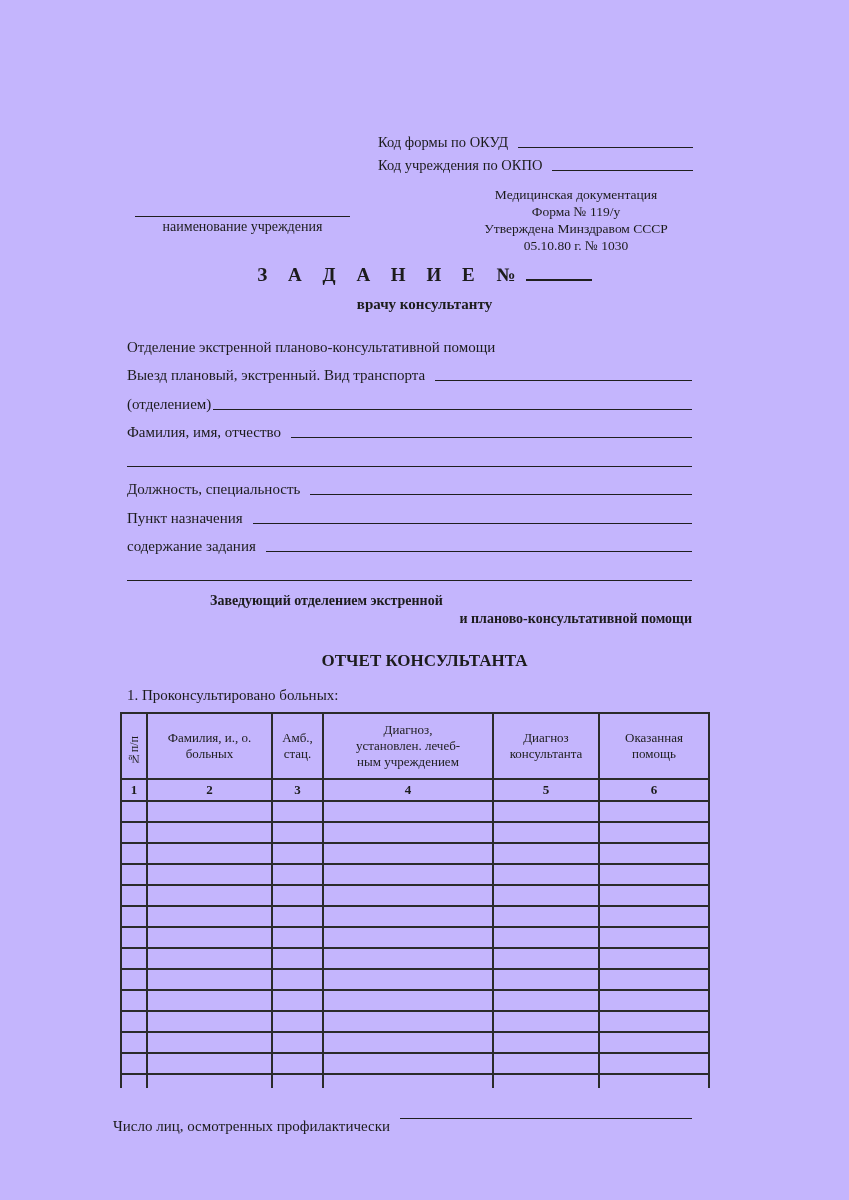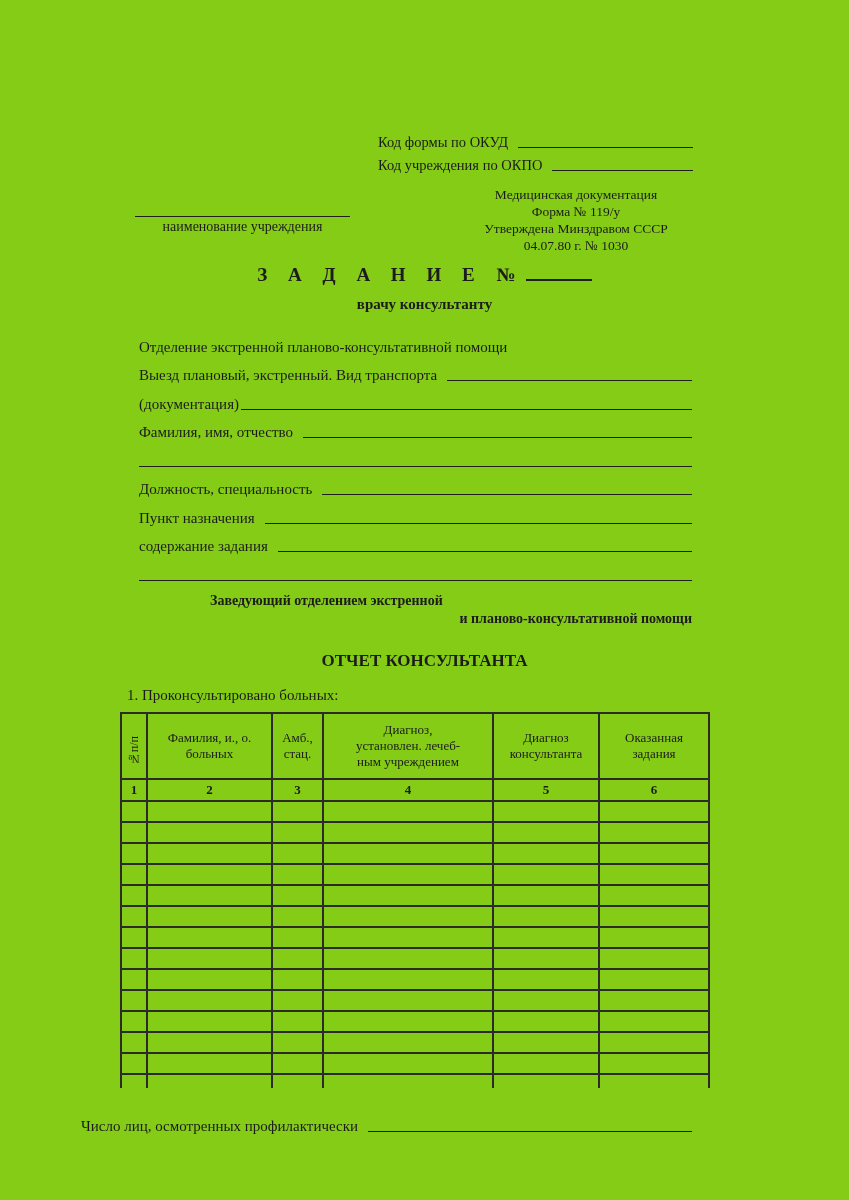--- a/index.html
+++ b/index.html
@@ -1,19 +1,19 @@
 <!DOCTYPE html>
 <html lang="ru"><head>
 <meta charset="utf-8">
 <style>
   html,body { margin:0; padding:0; background:#ffffff; }
   .page {
     position:relative;
     width:849px; height:1200px;
-    background:#84cc16;
+    background:#c4b5fd;
     box-sizing:border-box;
     outline:1px solid #e3e3e3;
     font-family:"Liberation Serif","DejaVu Serif",serif;
     color:#1c1c1c;
     overflow:hidden;
   }
   .ul { border-bottom:1.5px solid #1f1f1f; }
 
   
   .codes { padding-top:128px; margin-left:378px; width:315px; font-size:14.5px; }
@@ -30,21 +30,21 @@
 
   
   .title-wrap { text-align:center; margin-top:10px; }
   .title { font-size:19px; font-weight:bold; letter-spacing:8px; display:inline-block; }
   .title-no { letter-spacing:0; margin-left:14px; }
   .title-ul { display:inline-block; width:66px; border-bottom:2px solid #1f1f1f; margin-left:10px; }
   .subtitle { font-size:15px; font-weight:bold; margin-top:10px; }
 
   
   .form { margin:14px 157px 0 127px; font-size:15px; }
-  .frow { display:flex; align-items:flex-end; height:28.5px; white-space:nowrap;margin-left:12px; }
+  .frow { display:flex; align-items:flex-end; height:28.5px; white-space:nowrap; }
   .frow .ul { flex:1; margin-bottom:3px; }
   .frow .gap { margin-left:10px; }
   .frow .nogap { margin-left:2px; }
 
   
   .signature { margin:8px 157px 0 210px; font-size:14px; font-weight:bold; line-height:18px; }
   .sig-row2 { display:flex; align-items:flex-end; white-space:nowrap;flex-direction:column; }
   .sig-row2 .ul { flex:1; margin-left:8px; margin-bottom:2px; }
 
   
@@ -57,21 +57,21 @@
   table.rpt th { font-weight:normal; font-size:13px; line-height:16px; text-align:center;
                  vertical-align:middle; white-space:pre-line; padding:3px 2px; }
   .th-rot { padding:0; }
   .vert-text { writing-mode:vertical-rl; transform:rotate(180deg); font-size:12px;
                display:inline-block; line-height:1; }
   tr.numrow td { height:20px; text-align:center; font-size:13px; font-weight:bold; }
   tr.emptyrow td { height:19px; }
   tr.cutrow td { height:13px; border-bottom:none; }
 
   
-  .footer-line { display:flex; align-items:flex-end; margin:30px 157px 0 81px;
+  .footer-line { display:flex; align-items:flex-start; margin:30px 157px 0 113px;
                  font-size:15px; white-space:nowrap; }
   .footer-line .ul { flex:1; margin-left:10px; margin-bottom:3px; }
 </style>
 </head>
 <body>
 
 <div class="page">
 
   <div class="codes">
     <div class="code-row">
@@ -86,39 +86,39 @@
 
   <div class="header-row">
     <div class="inst-block">
       <div class="inst-line"></div>
       <div class="inst-caption">наименование учреждения</div>
     </div>
     <div class="docinfo">
       <div>Медицинская документация</div>
       <div>Форма № 119/у</div>
       <div>Утверждена Минздравом СССР</div>
-      <div>04.07.80 г. № 1030</div>
+      <div>05.10.80 г. № 1030</div>
     </div>
   </div>
 
   <div class="title-wrap">
     <span class="title"><span>З А Д А Н И Е</span><span class="title-no">№</span><span class="title-ul"></span></span>
     <div class="subtitle">врачу консультанту</div>
   </div>
 
   <div class="form">
     <div class="frow">
       <span>Отделение экстренной планово-консультативной помощи</span>
     </div>
     <div class="frow">
       <span>Выезд плановый, экстренный. Вид транспорта</span>
       <span class="ul gap"></span>
     </div>
     <div class="frow">
-      <span>(документация)</span>
+      <span>(отделением)</span>
       <span class="ul nogap"></span>
     </div>
     <div class="frow">
       <span>Фамилия, имя, отчество</span>
       <span class="ul gap"></span>
     </div>
     <div class="frow">
       <span class="ul"></span>
     </div>
     <div class="frow">
@@ -166,21 +166,21 @@
         <th>Фамилия, и., о.
 больных</th>
         <th>Амб.,
 стац.</th>
         <th>Диагноз,
 установлен. лечеб-
 ным учреждением</th>
         <th>Диагноз
 консультанта</th>
         <th>Оказанная
-задания</th>
+помощь</th>
       </tr>
       <tr class="numrow">
         <td>1</td>
         <td>2</td>
         <td>3</td>
         <td>4</td>
         <td>5</td>
         <td>6</td>
       </tr>
     </thead>

